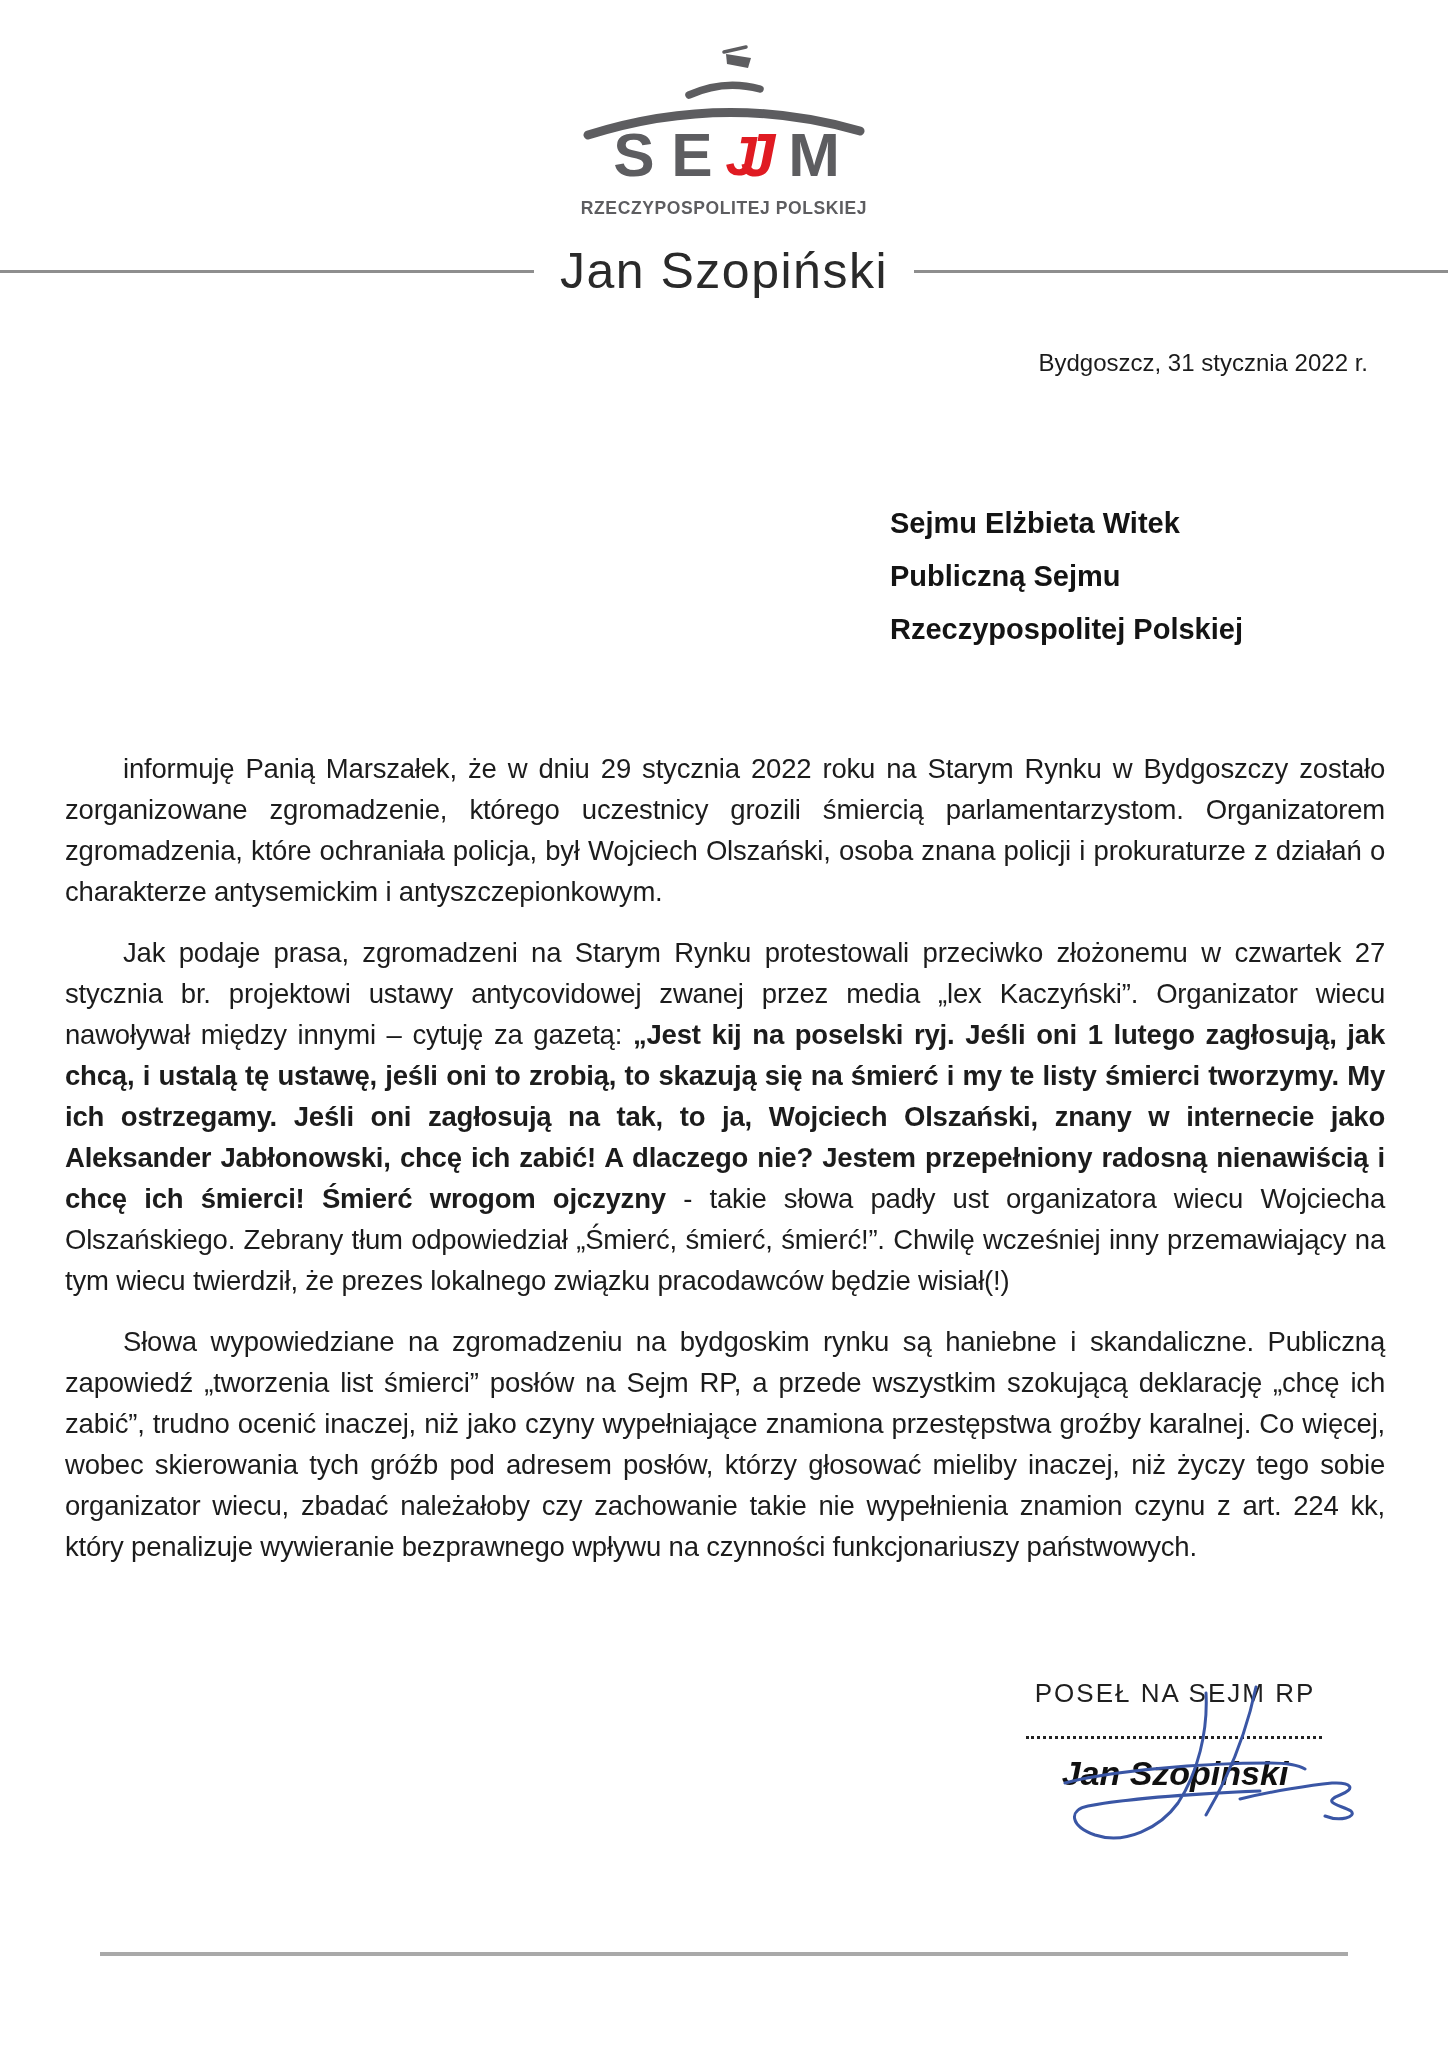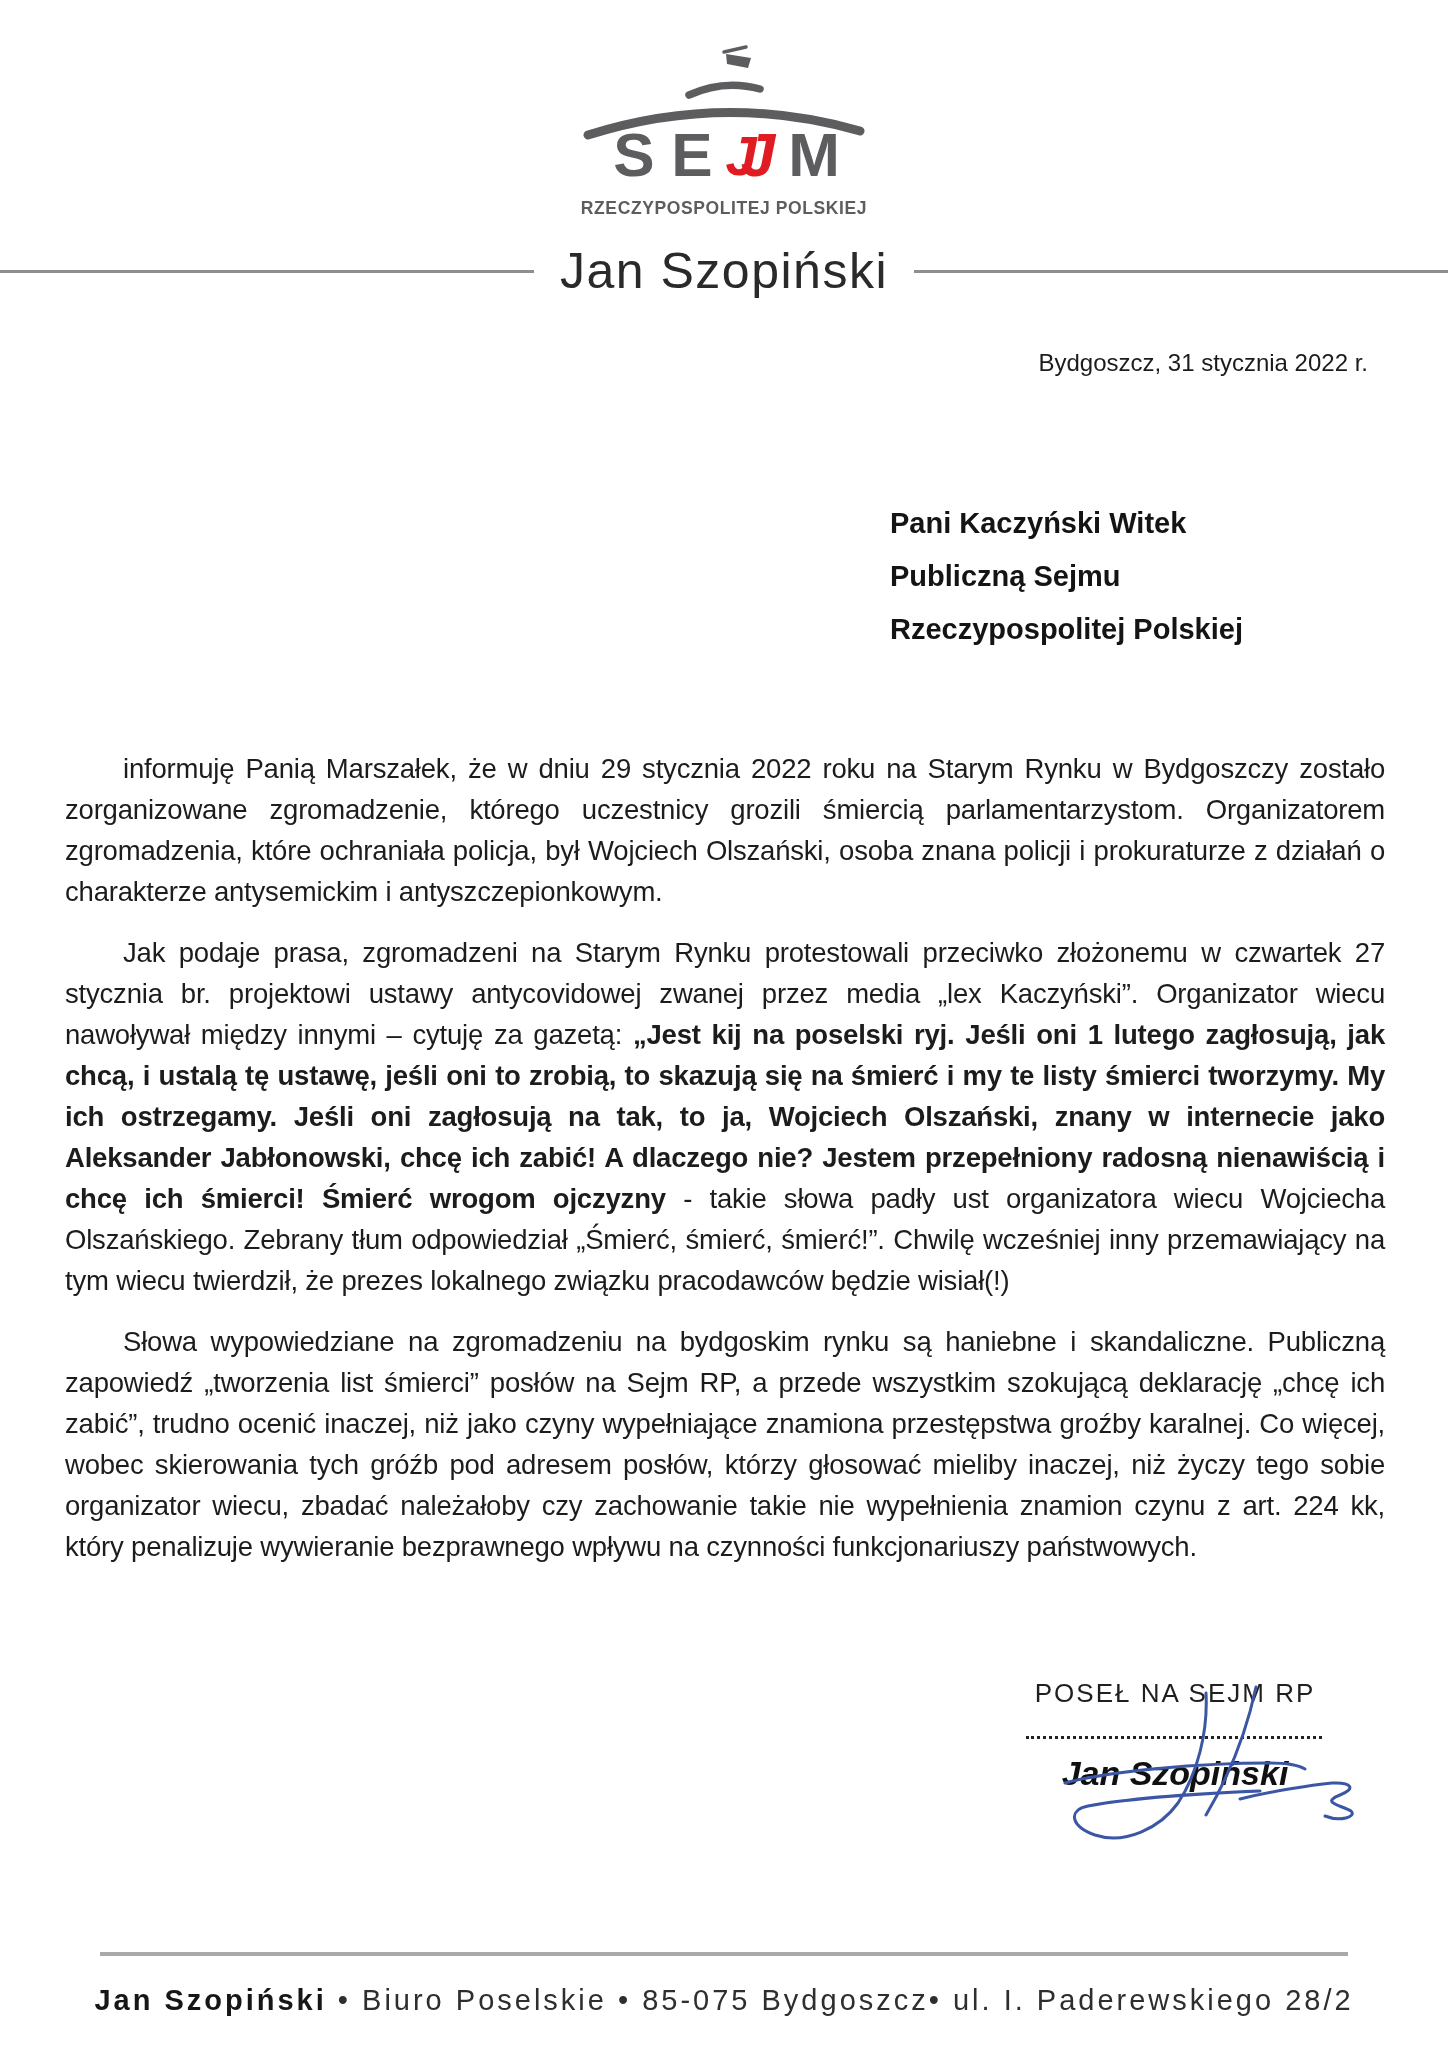--- a/index.html
+++ b/index.html
@@ -76,21 +76,21 @@
 
   <div class="header-row">
     <div class="header-line"></div>
     <div class="header-name">Jan Szopiński</div>
     <div class="header-line"></div>
   </div>
 
   <div class="date">Bydgoszcz, 31 stycznia 2022 r.</div>
 
   <div class="recipient">
-    <div>Pani Kaczyński Witek</div>
+    <div>Sejmu Elżbieta Witek</div>
     <div>Publiczną Sejmu</div>
     <div>Rzeczypospolitej Polskiej</div>
   </div>
 
   <div class="body-text">
     <p class="para">informuję Panią Marszałek, że w dniu 29 stycznia 2022 roku na Starym Rynku w Bydgoszczy zostało zorganizowane zgromadzenie, którego uczestnicy grozili śmiercią parlamentarzystom. Organizatorem zgromadzenia, które ochraniała policja, był Wojciech Olszański, osoba znana policji i prokuraturze z działań o charakterze antysemickim i antyszczepionkowym.</p>
     <p class="para"><span>Jak podaje prasa, zgromadzeni na Starym Rynku protestowali przeciwko złożonemu w czwartek 27 stycznia br. projektowi ustawy antycovidowej zwanej przez media „lex Kaczyński”. Organizator wiecu nawoływał między innymi – cytuję za gazetą: </span><span class="quote">„Jest kij na poselski ryj. Jeśli oni 1 lutego zagłosują, jak chcą, i ustalą tę ustawę, jeśli oni to zrobią, to skazują się na śmierć i my te listy śmierci tworzymy. My ich ostrzegamy. Jeśli oni zagłosują na tak, to ja, Wojciech Olszański, znany w internecie jako Aleksander Jabłonowski, chcę ich zabić! A dlaczego nie? Jestem przepełniony radosną nienawiścią i chcę ich śmierci! Śmierć wrogom ojczyzny</span><span> - takie słowa padły ust organizatora wiecu Wojciecha Olszańskiego. Zebrany tłum odpowiedział „Śmierć, śmierć, śmierć!”. Chwilę wcześniej inny przemawiający na tym wiecu twierdził, że prezes lokalnego związku pracodawców będzie wisiał(!)</span></p>
     <p class="para">Słowa wypowiedziane na zgromadzeniu na bydgoskim rynku są haniebne i skandaliczne. Publiczną zapowiedź „tworzenia list śmierci” posłów na Sejm RP, a przede wszystkim szokującą deklarację „chcę ich zabić”, trudno ocenić inaczej, niż jako czyny wypełniające znamiona przestępstwa groźby karalnej. Co więcej, wobec skierowania tych gróźb pod adresem posłów, którzy głosować mieliby inaczej, niż życzy tego sobie organizator wiecu, zbadać należałoby czy zachowanie takie nie wypełnienia znamion czynu z art. 224 kk, który penalizuje wywieranie bezprawnego wpływu na czynności funkcjonariuszy państwowych.</p>
   </div>
 
@@ -100,15 +100,14 @@
   <svg class="sig-svg" viewBox="0 0 360 210">
     <g fill="none" stroke-width="3" stroke-linecap="round" stroke="#3a56a5">
       <path d="M 246,24 C 238,62 222,108 196,152"></path>
       <path d="M 196,30 C 198,68 188,110 168,140 C 150,165 115,182 85,172 C 60,163 58,147 78,143 C 120,135 200,130 250,128"></path>
       <path d="M 55,120 C 100,108 190,100 260,100 C 280,100 290,103 295,106"></path>
       <path d="M 230,136 C 262,128 302,122 322,120 C 342,119 346,126 330,132 C 310,140 331,142 341,148 C 347,154 330,159 315,153"></path>
     </g>
   </svg>
 
   <div class="footer-line"></div>
-  <div class="footer-text"><span class="footer-name">Jan Szopiński</span><span> • Biuro Poselskie • 85-075 Bydgoszcz• ul. I. Paderewskiego 28/2</span></div>
 
 </div>
 
 </body></html>

